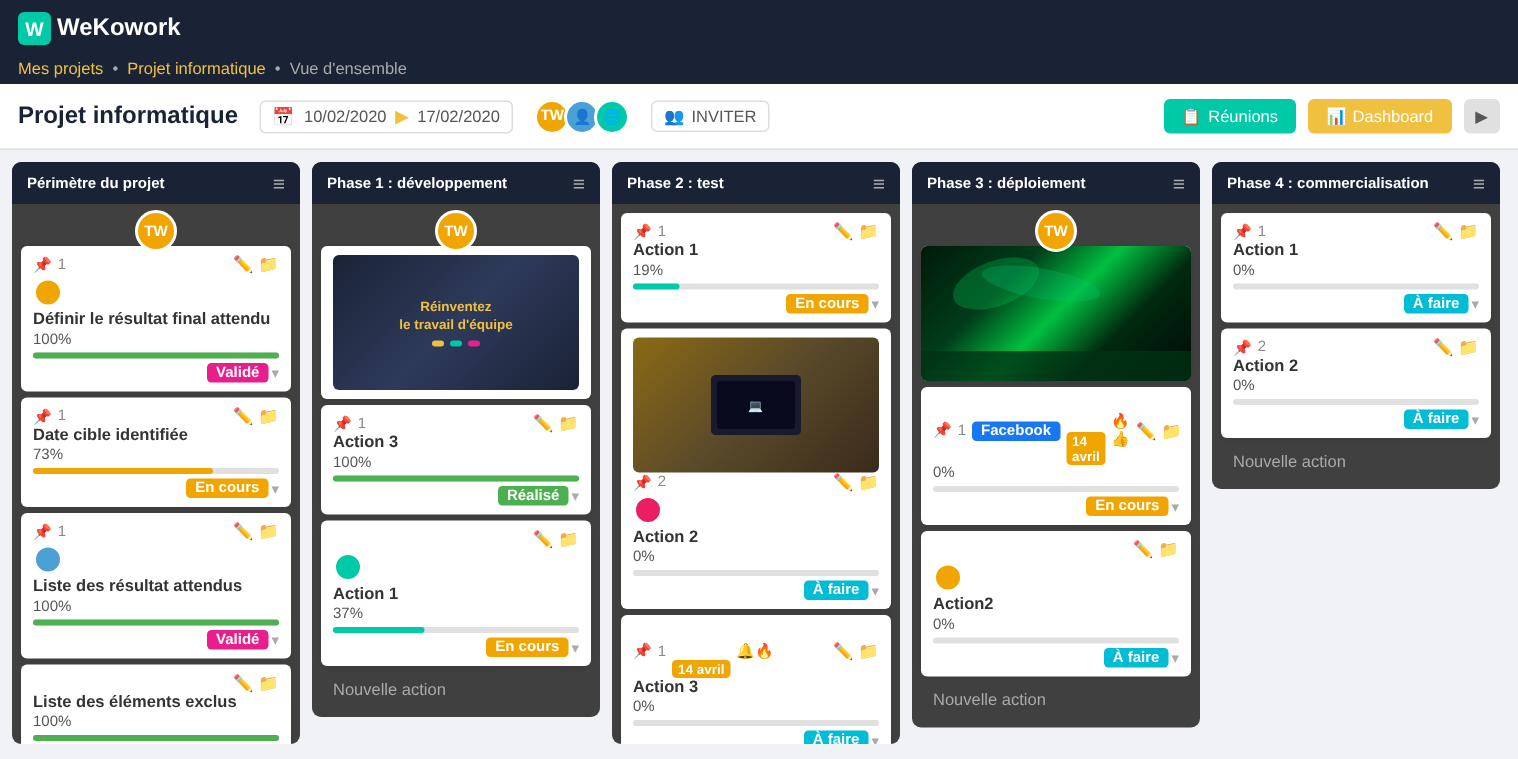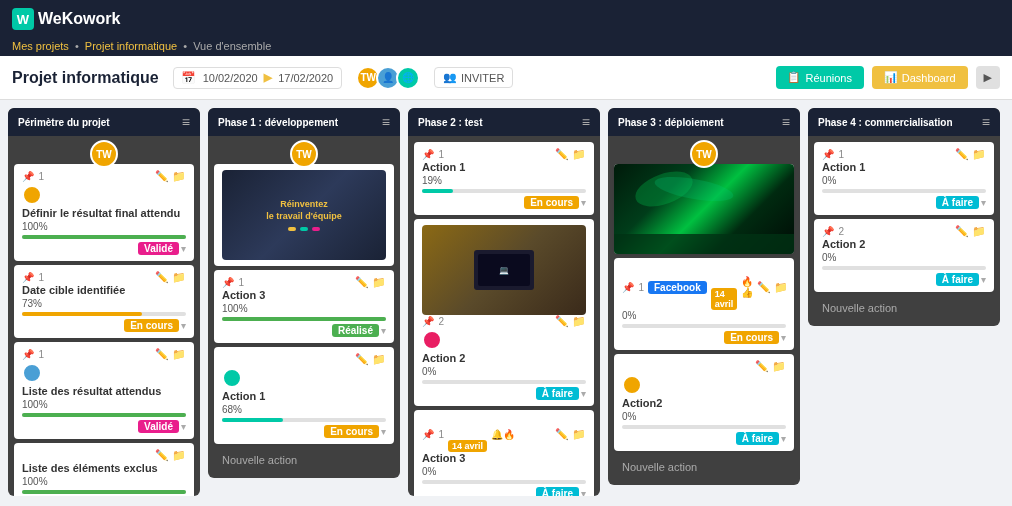--- a/index.html
+++ b/index.html
@@ -443,21 +443,21 @@
           <div class="action-id">
             <span style="margin-left:auto;display:flex;gap:3px;">
       <span class="icon-small">✏️</span>
       <span class="icon-small">📁</span>
     </span>
           </div>
           <div style="display:flex;justify-content:flex-start;margin:2px 0;">
         <div class="avatar" style="width:20px;height:20px;font-size:9px;background:#00c9a7;margin:0;">&nbsp;</div>
       </div>
           <div class="action-title">Action 1</div>
-          <div class="percent-text">68%</div>
+          <div class="percent-text">37%</div>
           <div class="progress-bar-wrap">
       <div class="progress-bar-fill" style="width:37%;background:#00c9a7;"></div>
     </div>
           <div class="card-footer">
       <span>&nbsp;</span>
       <div style="display:flex;align-items:center;gap:2px;">
         <span class="badge badge-encours">En cours</span>
         <span class="dropdown-arrow">▾</span>
       </div>
     </div>

